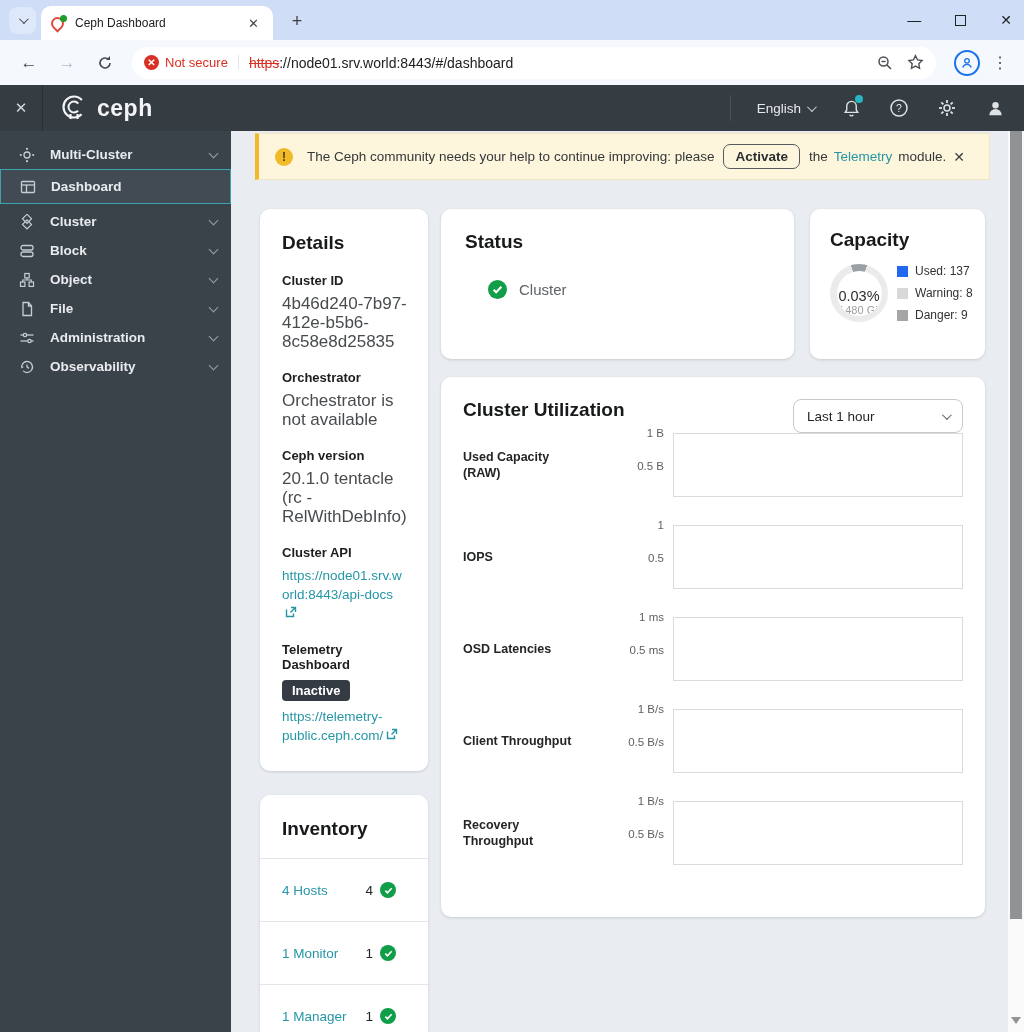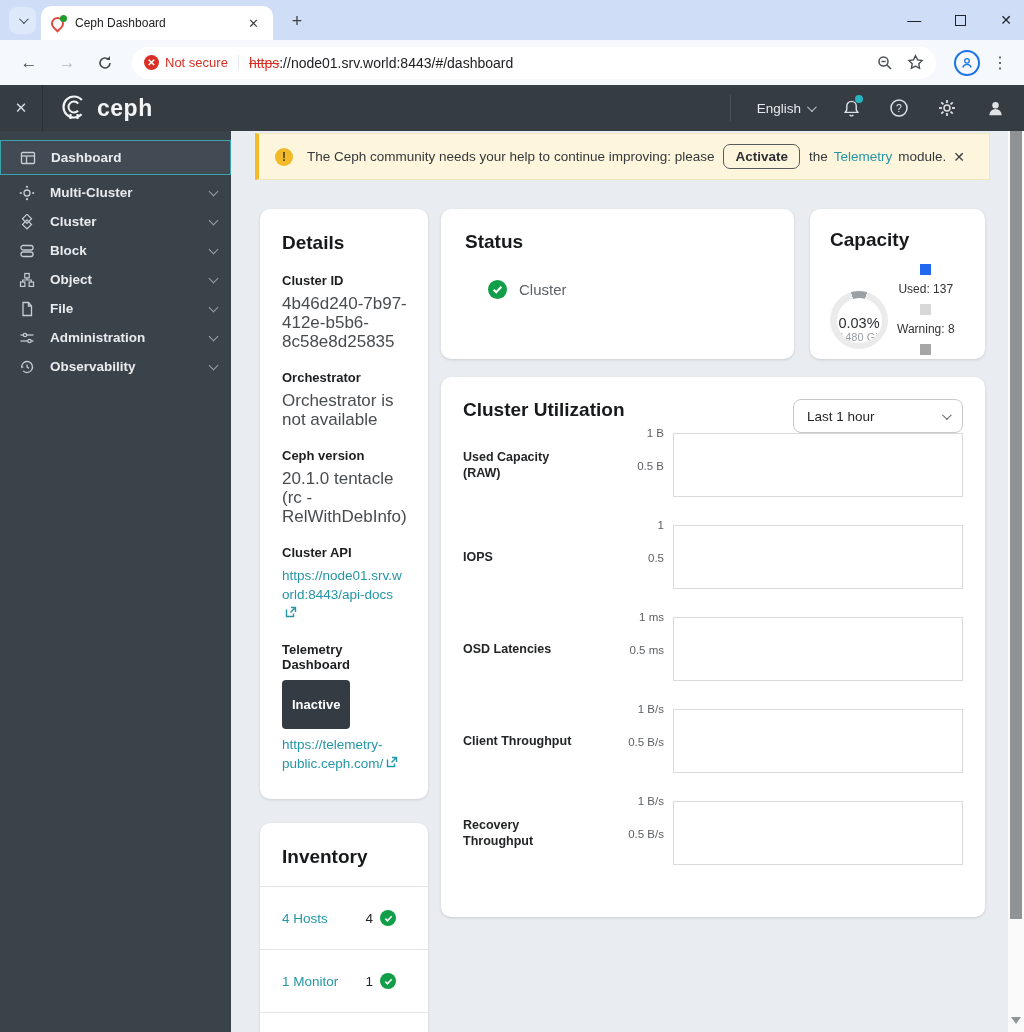--- a/index.html
+++ b/index.html
@@ -109,42 +109,42 @@
   .col-left { width:168px; flex:none; }
   .col-right { width:544px; flex:none; }
 
   .details-card { padding:23px 20px 26px 22px; }
   .d-label { font-size:13px; font-weight:bold; color:#1c1e20; margin-top:19px; }
   .d-value { font-size:17px; color:#494c4f; line-height:19px; margin-top:6px; }
   .d-link { font-size:13.5px; color:#2596a5; line-height:19px; margin-top:6px;
     word-break:break-all; cursor:pointer; }
   .ext { display:inline-block; margin-left:3px; }
   .badge-dark { display:inline-block; background:#343b42; color:#fff; font-size:13px;
-    font-weight:bold; padding:17px 10px; border-radius:4px; margin-top:8px; }
+    font-weight:bold; padding:3px 10px; border-radius:4px; margin-top:8px; }
 
   .row-top { display:flex; gap:16px; }
   .status-card { width:353px; height:150px; padding:22px 24px; }
   .status-row { display:flex; align-items:center; gap:12px; margin:27px 0 0 23px; }
   .check { width:19px; height:19px; border-radius:50%; background:#119e49; color:#fff;
     display:flex; align-items:center; justify-content:center; flex:none; }
   .status-name { font-size:15px; color:#5d6267; }
 
   .capacity-card { width:175px; height:150px; padding:20px 8px 0 20px; overflow:hidden; }
   .cap-row { display:flex; align-items:center; margin-top:13px; }
   .donut { width:58px; height:58px; border-radius:50%; flex:none; position:relative;
     background:conic-gradient(#9aa0a4 0 16deg, #ebebeb 16deg 344deg, #9aa0a4 344deg);
     display:flex; align-items:center; justify-content:center; }
   .donut-hole { width:45px; height:45px; border-radius:50%; background:#fff;
     display:flex; flex-direction:column; align-items:center; justify-content:flex-end;
     overflow:hidden; }
   .donut-pct { font-size:14.5px; color:#2c2e30; white-space:nowrap; }
   .donut-total { font-size:11px; color:#9a9da0; white-space:nowrap; }
   .cap-legend { margin-left:9px; display:flex; flex-direction:column; gap:8px; }
   .leg-row { display:flex; align-items:center; gap:7px; font-size:12px; color:#303234;
-    white-space:nowrap;flex-direction:column; }
+    white-space:nowrap; }
   .sq { width:11px; height:11px; flex:none; }
   .sq-used { background:#2268ef; } .sq-warn { background:#d8d8d8; }
   .sq-danger { background:#a6a6a6; }
 
   .util-card { margin-top:18px; padding:22px 22px 10px 22px; height:540px; }
   .util-head { display:flex; align-items:flex-start; justify-content:space-between; }
   .select { width:170px; height:34px; border:1px solid #c6c8ca; border-radius:8px;
     display:flex; align-items:center; padding:0 13px; font-size:13.5px; color:#232527;
     background:#fff; cursor:pointer; }
   .select .chev { border-color:#5a5e62; margin-left:auto; }
@@ -283,42 +283,42 @@
       <div class="nav-icon">
         <svg width="19" height="19" viewBox="0 0 20 20">
             <circle cx="10" cy="6.5" r="3.4" fill="#dfe2e5"></circle>
             <path d="M3.5 17a6.5 6.5 0 0 1 13 0z" fill="#dfe2e5"></path>
           </svg>
       </div>
     </div>
   </div>
 
   <div class="sidebar">
-    <div class="side-item active">
-      <span class="side-ico">
-          <svg width="16" height="16" viewBox="0 0 16 16">
-            <rect x="1.5" y="2.5" width="13" height="11" rx="1" stroke="#c7cdd3" stroke-width="1.3" fill="none"></rect>
-            <line x1="1.5" y1="6" x2="14.5" y2="6" stroke="#c7cdd3" stroke-width="1.3"></line>
-            <line x1="6.5" y1="6" x2="6.5" y2="13.5" stroke="#c7cdd3" stroke-width="1.3"></line>
-          </svg>
-        </span>
-      <span class="side-label">Dashboard</span>
-    </div>
     <div class="side-item">
       <span class="side-ico">
           <svg width="16" height="16" viewBox="0 0 16 16">
             <circle cx="8" cy="8" r="3" stroke="#c7cdd3" stroke-width="1.3" fill="none"></circle>
             <circle cx="8" cy="1.8" r="1.1" fill="#c7cdd3"></circle>
             <circle cx="8" cy="14.2" r="1.1" fill="#c7cdd3"></circle>
             <circle cx="1.8" cy="8" r="1.1" fill="#c7cdd3"></circle>
             <circle cx="14.2" cy="8" r="1.1" fill="#c7cdd3"></circle>
           </svg>
         </span>
       <span class="side-label">Multi-Cluster</span>
       <span class="side-chev"></span>
+    </div>
+    <div class="side-item active">
+      <span class="side-ico">
+          <svg width="16" height="16" viewBox="0 0 16 16">
+            <rect x="1.5" y="2.5" width="13" height="11" rx="1" stroke="#c7cdd3" stroke-width="1.3" fill="none"></rect>
+            <line x1="1.5" y1="6" x2="14.5" y2="6" stroke="#c7cdd3" stroke-width="1.3"></line>
+            <line x1="6.5" y1="6" x2="6.5" y2="13.5" stroke="#c7cdd3" stroke-width="1.3"></line>
+          </svg>
+        </span>
+      <span class="side-label">Dashboard</span>
     </div>
     <div class="side-item">
       <span class="side-ico">
           <svg width="16" height="16" viewBox="0 0 16 16">
             <rect x="4.8" y="1.6" width="6.4" height="6.4" transform="rotate(45 8 4.8)" stroke="#c7cdd3" stroke-width="1.2" fill="none"></rect>
             <rect x="4.8" y="7.2" width="6.4" height="6.4" transform="rotate(45 8 10.4)" stroke="#c7cdd3" stroke-width="1.2" fill="none"></rect>
           </svg>
         </span>
       <span class="side-label">Cluster</span>
       <span class="side-chev"></span>

